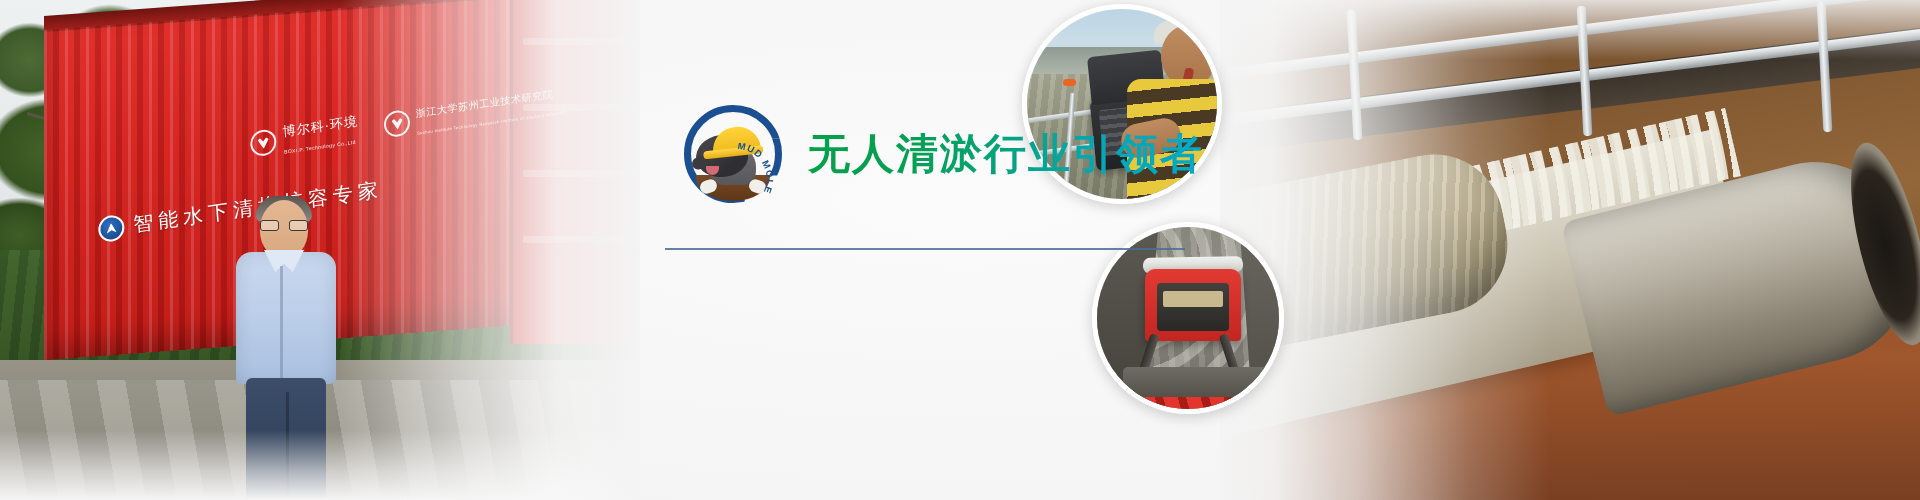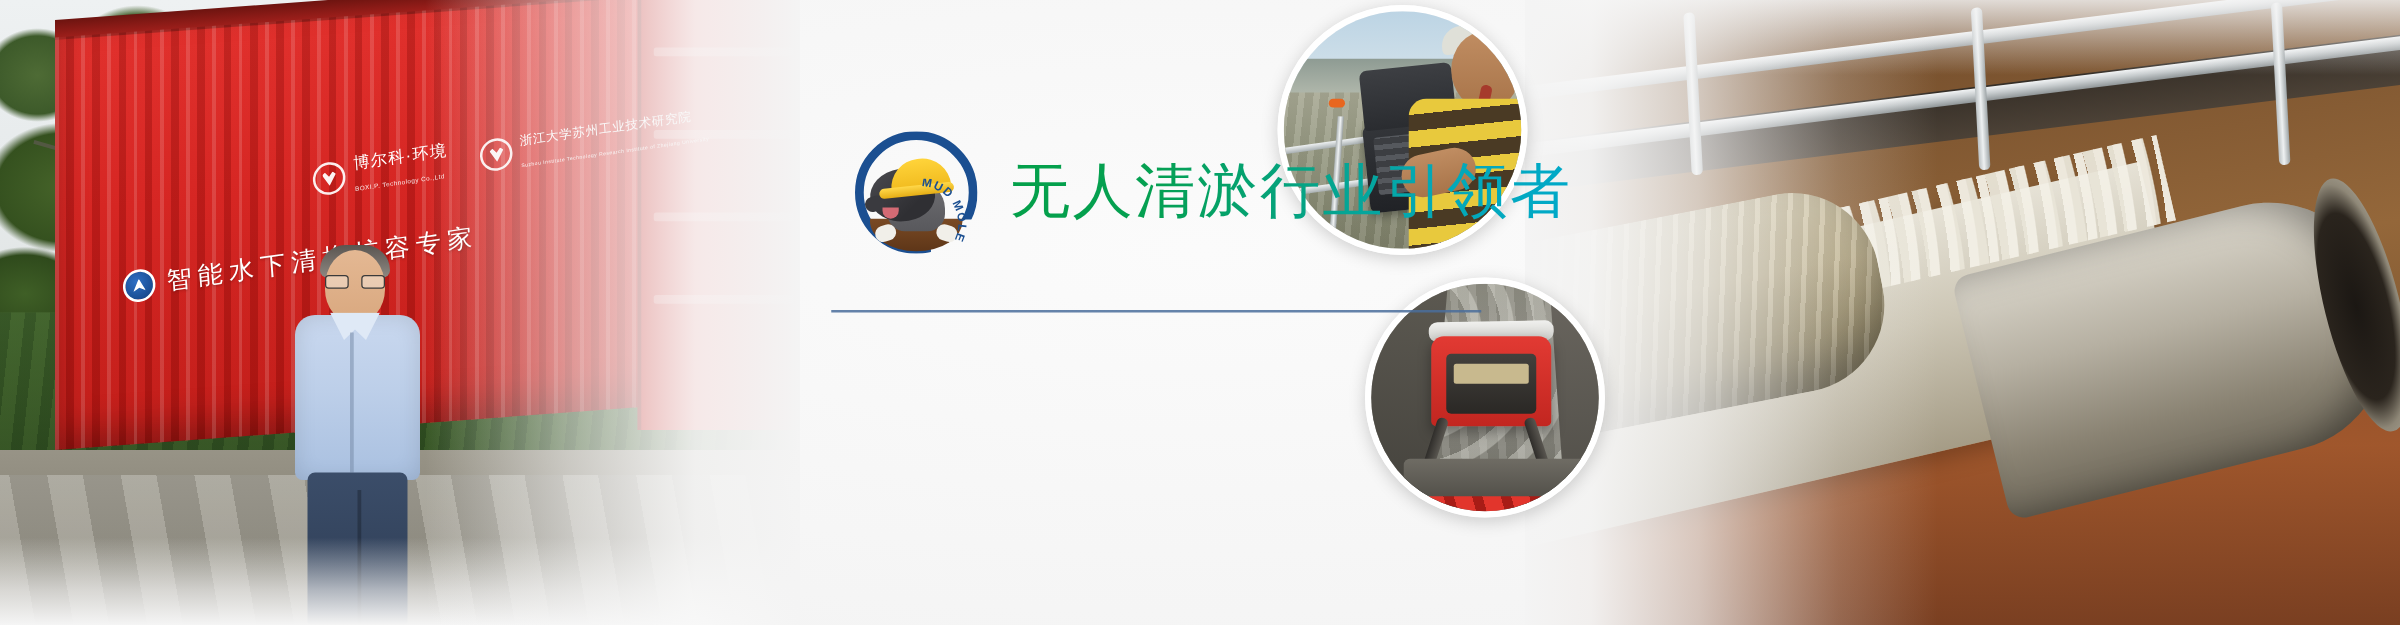--- a/index.html
+++ b/index.html
@@ -454,22 +454,22 @@
   }
   .logo .paw{
     position:absolute; bottom:10px; width:17px; height:13px; border-radius:8px;
     background:#f1efe9;
   }
   .logo .paw.l{ left:16px; transform:rotate(-18deg); }
   .logo .paw.r{ right:16px; transform:rotate(18deg); }
 
   
   .headline{
-    font-size:48px;
-    font-weight:normal;
+    font-size:42px;
+    font-weight:bold;
     letter-spacing:2px;
     line-height:1;
     white-space:nowrap;
     background:linear-gradient(90deg,#04a04a 0%,#05a052 26%,#05a37f 50%,#04a8b5 74%,#00a9c9 100%);
     -webkit-background-clip:text;
     background-clip:text;
     color:transparent;
     -webkit-text-fill-color:transparent;
   }
 

